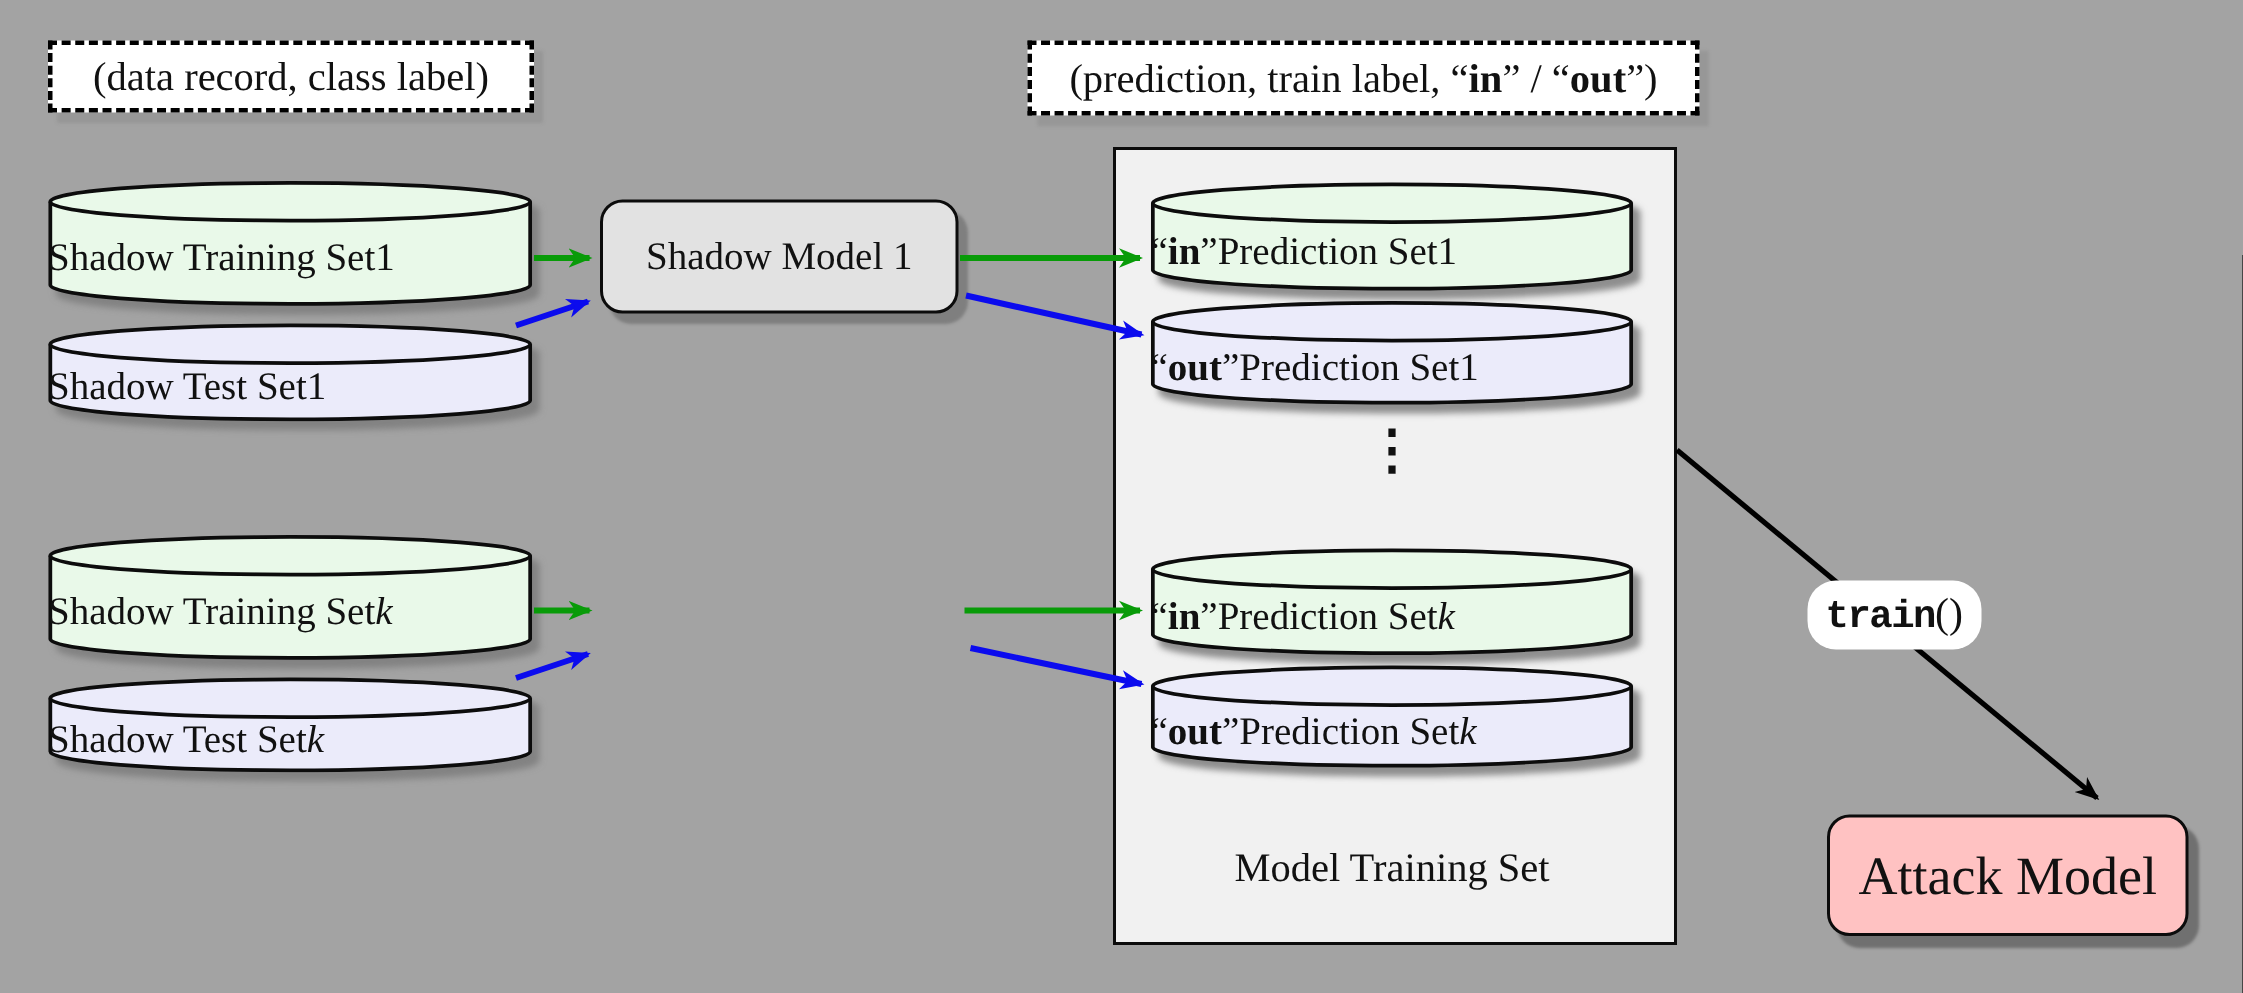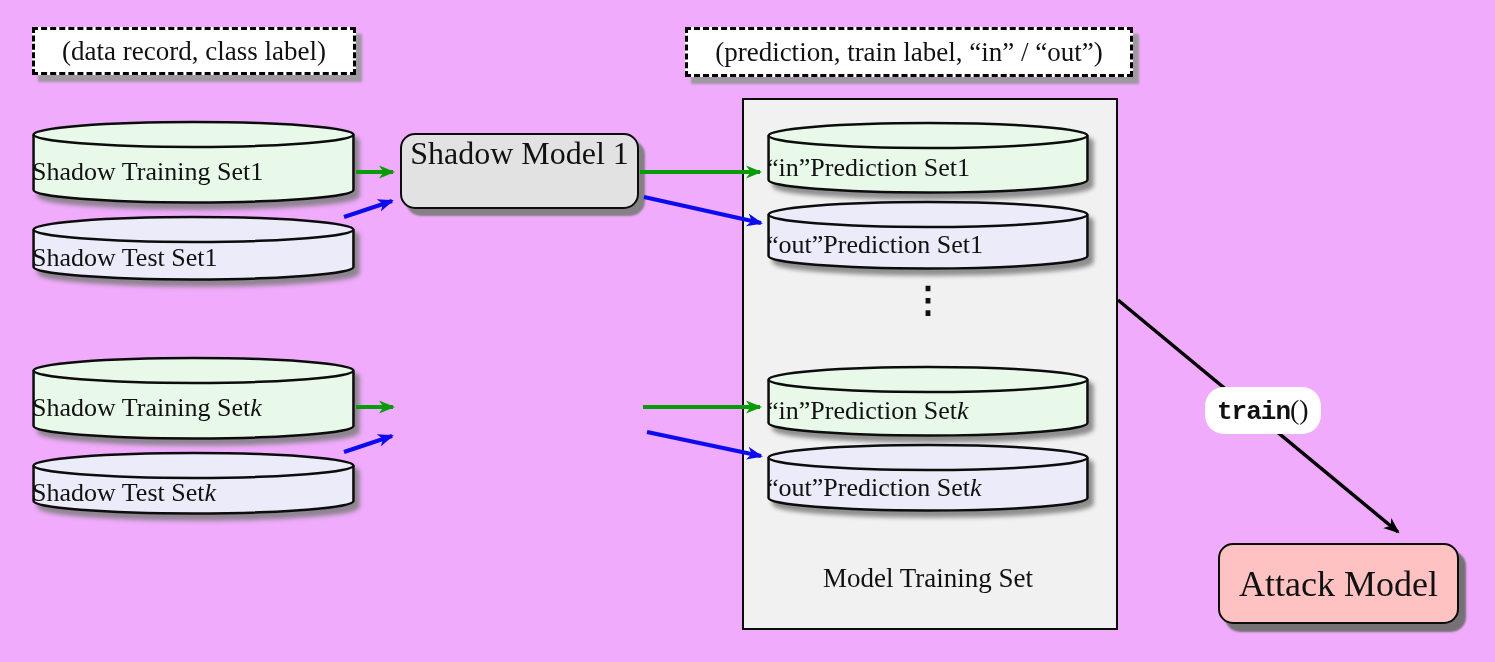--- a/index.html
+++ b/index.html
@@ -1,37 +1,37 @@
 <!DOCTYPE html>
 <html><head>
 <meta charset="utf-8">
 <style>
   html,body{margin:0;padding:0;background:#000;}
-  #canvas{position:relative;width:1495px;height:662px;background:#f0abfc;overflow:hidden;
+  #canvas{position:relative;width:1495px;height:662px;background:#a3a3a3;overflow:hidden;
           font-family:"Liberation Serif", serif;color:#111;}
   .abs{position:absolute;}
   
   .dashed-label{background:#fff;border:3px dashed #000;box-shadow:6px 7px 2px rgba(150,150,150,0.9);
                 display:flex;align-items:center;justify-content:center;font-size:27px;white-space:nowrap;}
   
   .model-box{background:#e2e2e2;border:2.5px solid #0c0c0c;border-radius:15px;
              box-shadow:6px 7px 2px rgba(125,125,125,0.95);
-             display:flex;align-items:flex-start;justify-content:center;font-size:32px;white-space:nowrap;}
+             display:flex;align-items:center;justify-content:center;font-size:26px;white-space:nowrap;}
   .attack-model-box{background:#ffc2c2;border:2.5px solid #0c0c0c;border-radius:15px;
              box-shadow:7px 8px 2px rgba(110,110,110,0.95);
              display:flex;align-items:center;justify-content:center;font-size:36px;white-space:nowrap;}
   
   .attack-box{background:#f1f1f1;border:2.5px solid #0c0c0c;}
   
   .cyl{filter:drop-shadow(5px 6px 2px rgba(125,125,125,0.85));}
   .cyl svg{position:absolute;left:0;top:0;}
   .cyl-label{position:absolute;left:0;top:0;width:100%;height:100%;box-sizing:border-box;
              padding-top:20px;display:flex;align-items:center;justify-content:flex-start;
              font-size:26px;white-space:nowrap;}
-  .bold{font-weight:normal;}
+  .bold{font-weight:bold;}
   .mit{font-style:italic;}
   .dots{font-size:36px;font-weight:bold;text-align:center;line-height:1;}
   .attack-title{font-size:27px;text-align:center;}
   .train-label{background:#fff;padding:7px 12px;font-size:26px;white-space:nowrap;z-index:6;border-radius:19px;}
   .mono{font-family:"Liberation Mono", monospace;font-weight:bold;letter-spacing:-1px;}
   .serif-paren{font-family:"Liberation Serif", serif;font-size:28px;}
   #arrows{position:absolute;left:0;top:0;z-index:4;pointer-events:none;}
 </style>
 </head>
 <body>

